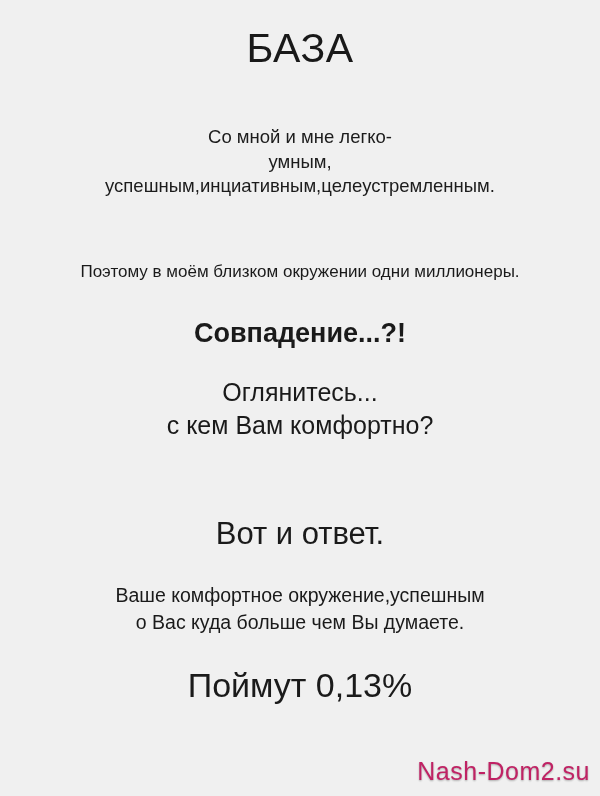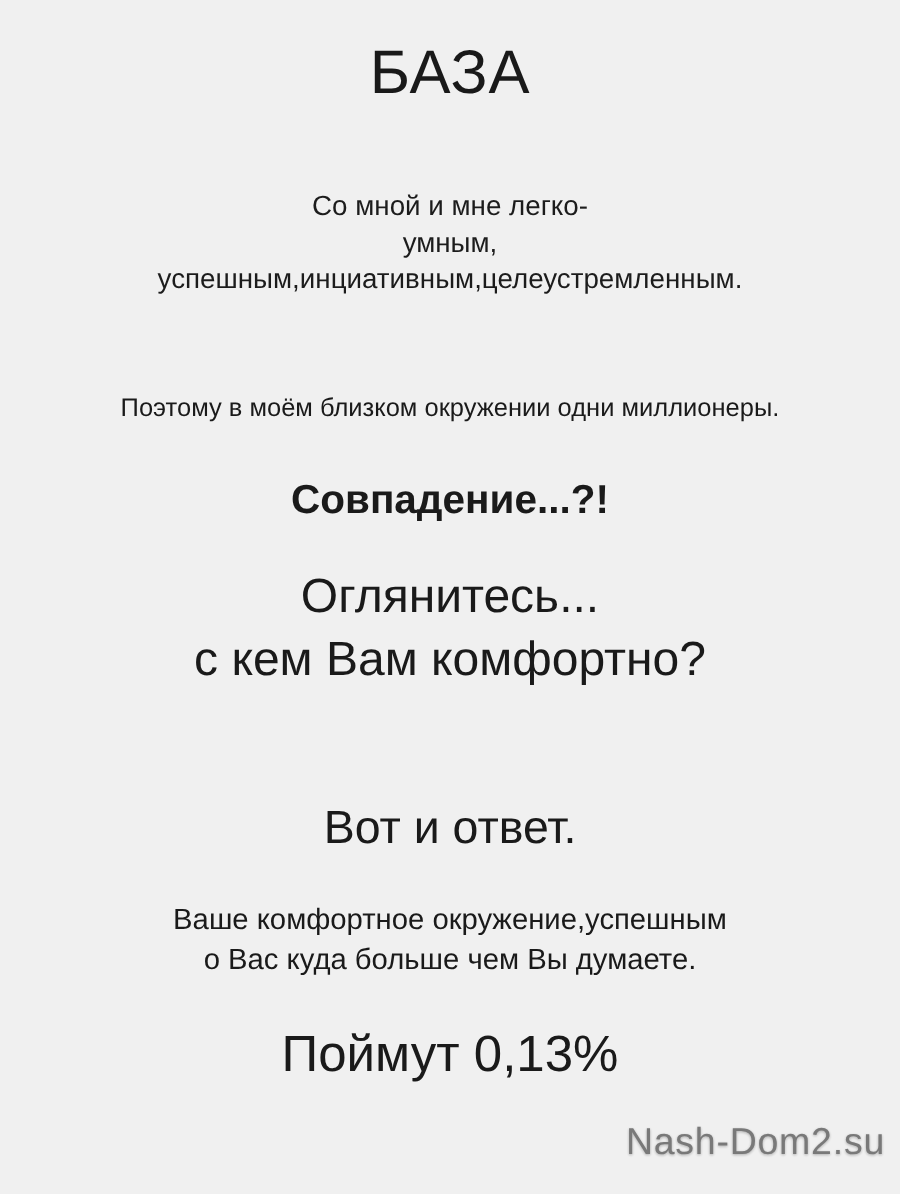--- a/index.html
+++ b/index.html
@@ -55,21 +55,21 @@
     padding: 0 40px;
   }
   .b-coincidence {
     margin-top: 33px;
     font-size: 27px;
     line-height: 1.25;
     font-weight: bold;
   }
   .b-look {
     margin-top: 25px;
-    font-size: 32px;
+    font-size: 25px;
     line-height: 1.32;
   }
   .b-look span { display: block; }
   .b-answer {
     margin-top: 72px;
     font-size: 31px;
     line-height: 1.3;
   }
   .b-env {
     margin-top: 28px;
@@ -79,23 +79,23 @@
   }
   .b-env span { display: block; }
   .b-percent {
     margin-top: 28px;
     font-size: 34px;
     line-height: 1.25;
   }
   .watermark {
     position: absolute;
     right: 10px;
-    bottom: 20px;
+    bottom: 10px;
     font-size: 25px;
-    color: #737373;
+    color: #be185d;
     font-family: "Liberation Sans", sans-serif;
     letter-spacing: 0.5px;
     text-shadow: 0 1px 2px rgba(0,0,0,0.30);
     opacity: 0.95;
     user-select: none;
   }
 </style>
 </head>
 <body>
 

